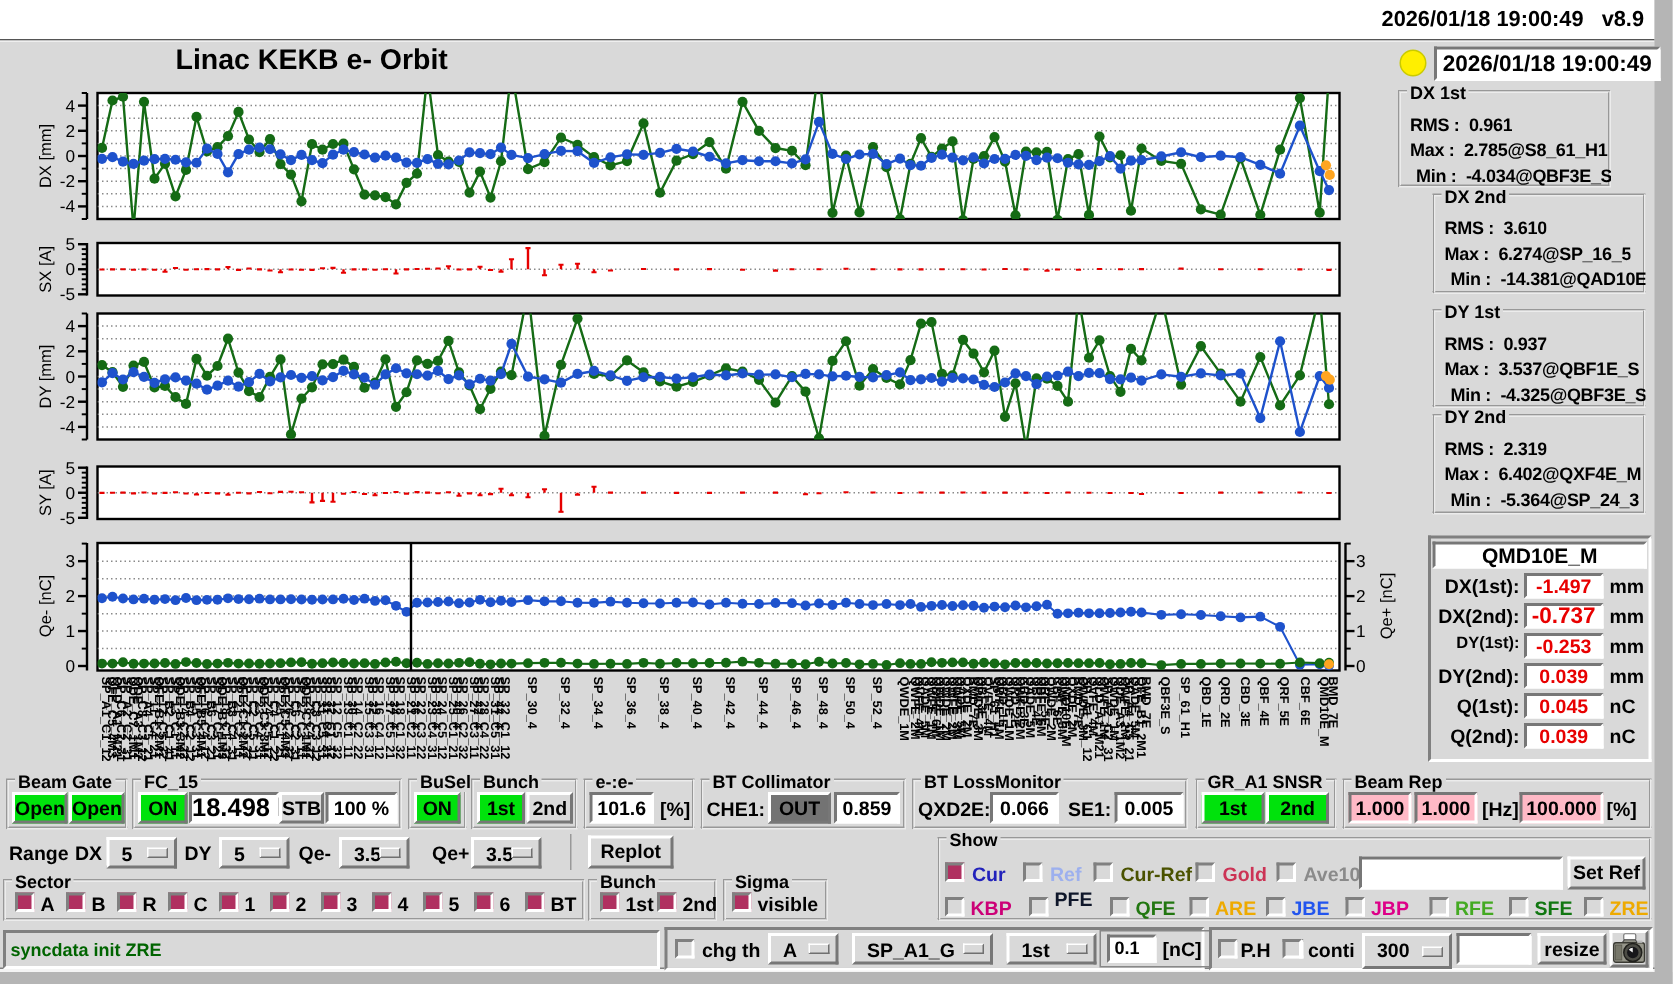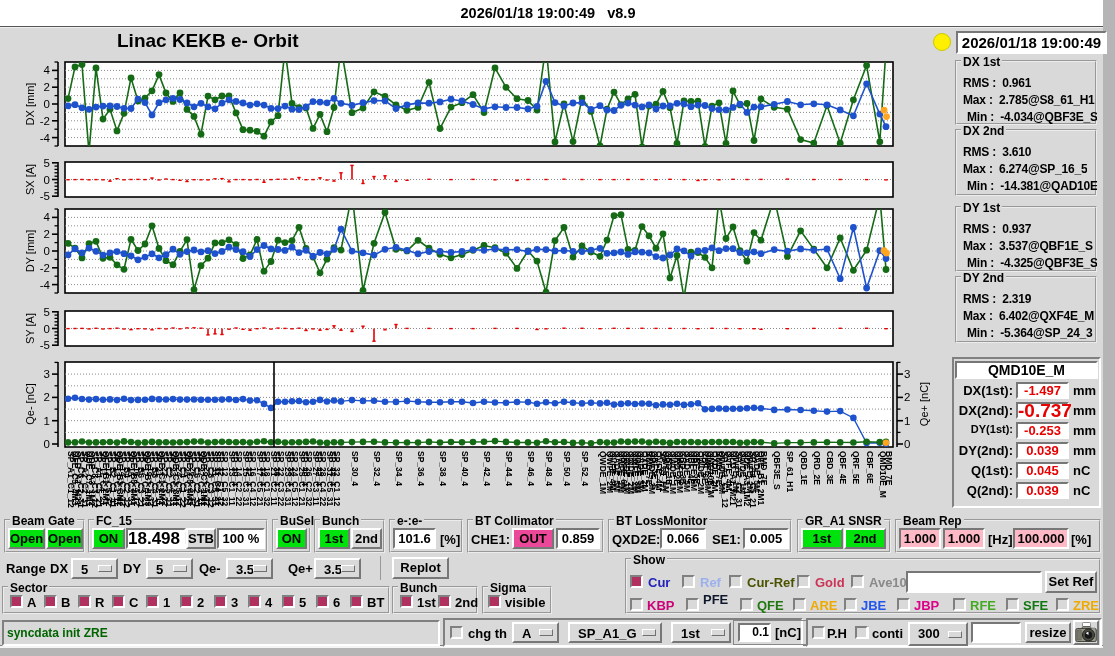--- a/index.html
+++ b/index.html
@@ -11,21 +11,21 @@
 .fld { position:absolute; white-space:nowrap; background:#fff; border-top:2px solid #777; border-left:2px solid #777; border-right:2px solid #fff; border-bottom:2px solid #fff; font-weight:bold; font-size:13px; text-align:center; color:#000; }
 .fld.pink { background:#ffb9c6; }
 .lbl { position:absolute; font-weight:bold; font-size:13px; color:#000; white-space:nowrap; }
 .cb { position:absolute; width:13px; height:13px; border-top:2px solid #808080; border-left:2px solid #808080; border-right:2px solid #fff; border-bottom:2px solid #fff; background:#d9d9d9; }
 .cb.on { background:#b03060; }
 .dd { position:absolute; background:#d9d9d9; border-top:2px solid #fff; border-left:2px solid #fff; border-right:2px solid #777; border-bottom:2px solid #777; font-weight:bold; font-size:13px; color:#000; }
 .dd .ind { position:absolute; right:4px; top:50%; margin-top:-3.5px; width:14px; height:7px; background:#d9d9d9; border-top:1px solid #fff; border-left:1px solid #fff; border-right:1px solid #707070; border-bottom:1px solid #707070; }
 .panel { position:absolute; border-top:2px solid #808080; border-left:2px solid #808080; border-right:2px solid #fff; border-bottom:2px solid #fff; }
 </style></head><body>
 <div class="abs" style="left:0;top:0;width:1103px;height:26px;background:#fff"></div>
-<div class="abs b" style="left:0;top:5px;width:1096px;text-align:center;font-size:14.5px;color:#000">2026/01/18 19:00:49&nbsp;&nbsp;&nbsp;v8.9</div>
+<div class="abs b" style="left:0;top:5px;width:1096px;text-align:right;font-size:14.5px;color:#000">2026/01/18 19:00:49&nbsp;&nbsp;&nbsp;v8.9</div>
 <div class="abs" style="left:0;top:26px;width:1103px;height:1px;background:#555"></div>
 <div class="abs" style="left:0;top:27px;width:1103px;height:1px;background:#efefef"></div>
 <div class="abs b" style="left:117px;top:30px;font-size:19px;color:#000000">Linac KEKB e- Orbit</div>
 <div class="abs" style="left:1103px;top:0;width:12px;height:656px;background:#b5b5b5"></div>
 <div class="abs" style="left:0;top:648px;width:1115px;height:8px;background:#b5b5b5"></div>
 <div class="abs" style="left:0;top:645px;width:1103px;height:1px;background:#808080"></div>
 <div class="abs" style="left:0;top:646px;width:1103px;height:2px;background:#f4f4f4"></div>
 <svg width="1115" height="656" style="position:absolute;left:0;top:0">
     <defs>
       <clipPath id="clip1">
@@ -1106,21 +1106,21 @@
     <text x="716" y="451" font-family="Liberation Sans, sans-serif" font-size="8.5" font-weight="bold" fill="#000" transform="rotate(90 716 451)">BMD_7E</text>
     <text x="722" y="451" font-family="Liberation Sans, sans-serif" font-size="8.5" font-weight="bold" fill="#000" transform="rotate(90 722 451)">SP_A1_C1_12</text>
     <text x="730" y="451" font-family="Liberation Sans, sans-serif" font-size="8.5" font-weight="bold" fill="#000" transform="rotate(90 730 451)">QLD_A1_M21</text>
     <text x="736" y="451" font-family="Liberation Sans, sans-serif" font-size="8.5" font-weight="bold" fill="#000" transform="rotate(90 736 451)">SP_A2_C2_31</text>
     <text x="744" y="451" font-family="Liberation Sans, sans-serif" font-size="8.5" font-weight="bold" fill="#000" transform="rotate(90 744 451)">QDE_A3_1M2</text>
     <text x="750" y="451" font-family="Liberation Sans, sans-serif" font-size="8.5" font-weight="bold" fill="#000" transform="rotate(90 750 451)">SP_A4_C5_21</text>
     <text x="758" y="451" font-family="Liberation Sans, sans-serif" font-size="8.5" font-weight="bold" fill="#000" transform="rotate(90 758 451)">QFE_B1_2M1</text>
   </svg>
 <div class="abs" style="left:933px;top:33px;width:18px;height:18px;border-radius:50%;background:#ffef00;border:1px solid #caca00"></div>
 <div class="fld" style="left:956px;top:31px;width:151px;height:23px;font-size:15px;line-height:19px">2026/01/18 19:00:49</div>
-<div class="grp" style="left:955px;top:60px;width:142px;height:65px">
+<div class="grp" style="left:932px;top:60px;width:142px;height:65px">
     <div class="glbl">DX 1st</div>
     <div class="lbl" style="left:6px;top:14px;font-size:12px;letter-spacing:-0.2px;max-width:134px;overflow:hidden">RMS&nbsp;:&nbsp; 0.961</div>
     <div class="lbl" style="left:6px;top:31px;font-size:12px;letter-spacing:-0.2px;max-width:134px;overflow:hidden">Max&nbsp;:&nbsp; 2.785@S8_61_H1</div>
     <div class="lbl" style="left:10px;top:48px;font-size:12px;letter-spacing:-0.2px;max-width:130px;overflow:hidden">Min&nbsp;:&nbsp; -4.034@QBF3E_S</div>
   </div>
 <div class="grp" style="left:955px;top:129px;width:142px;height:67px">
     <div class="glbl">DX 2nd</div>
     <div class="lbl" style="left:6px;top:14px;font-size:12px;letter-spacing:-0.2px;max-width:134px;overflow:hidden">RMS&nbsp;:&nbsp; 3.610</div>
     <div class="lbl" style="left:6px;top:31px;font-size:12px;letter-spacing:-0.2px;max-width:134px;overflow:hidden">Max&nbsp;:&nbsp; 6.274@SP_16_5</div>
     <div class="lbl" style="left:10px;top:48px;font-size:12px;letter-spacing:-0.2px;max-width:130px;overflow:hidden">Min&nbsp;:&nbsp; -14.381@QAD10E_M</div>
@@ -1136,21 +1136,21 @@
     <div class="lbl" style="left:6px;top:14px;font-size:12px;letter-spacing:-0.2px;max-width:134px;overflow:hidden">RMS&nbsp;:&nbsp; 2.319</div>
     <div class="lbl" style="left:6px;top:31px;font-size:12px;letter-spacing:-0.2px;max-width:134px;overflow:hidden">Max&nbsp;:&nbsp; 6.402@QXF4E_M</div>
     <div class="lbl" style="left:10px;top:48px;font-size:12px;letter-spacing:-0.2px;max-width:130px;overflow:hidden">Min&nbsp;:&nbsp; -5.364@SP_24_3</div>
   </div>
 <div class="panel" style="left:952px;top:357px;width:149px;height:151px"></div>
 <div class="fld" style="left:955px;top:361px;width:143px;height:18px;font-size:14px;line-height:15px">QMD10E_M</div>
 <div class="lbl" style="left:955px;top:383px;width:58px;text-align:right;font-size:13px">DX(1st):</div>
 <div class="fld" style="left:1016px;top:382px;width:53px;height:17px;font-size:13px;line-height:14px;color:#e80000">-1.497</div>
 <div class="lbl" style="left:1073px;top:383px;font-size:13px">mm</div>
 <div class="lbl" style="left:955px;top:403px;width:58px;text-align:right;font-size:13px">DX(2nd):</div>
-<div class="fld" style="left:1016px;top:402px;width:53px;height:17px;font-size:19px;line-height:14px;color:#e80000">-0.737</div>
+<div class="fld" style="left:1016px;top:402px;width:53px;height:17px;font-size:15px;line-height:14px;color:#e80000">-0.737</div>
 <div class="lbl" style="left:1073px;top:403px;font-size:13px">mm</div>
 <div class="lbl" style="left:955px;top:423px;width:58px;text-align:right;font-size:11px">DY(1st):</div>
 <div class="fld" style="left:1016px;top:422px;width:53px;height:17px;font-size:13px;line-height:14px;color:#e80000">-0.253</div>
 <div class="lbl" style="left:1073px;top:423px;font-size:13px">mm</div>
 <div class="lbl" style="left:955px;top:443px;width:58px;text-align:right;font-size:13px">DY(2nd):</div>
 <div class="fld" style="left:1016px;top:442px;width:53px;height:17px;font-size:13px;line-height:14px;color:#e80000">0.039</div>
 <div class="lbl" style="left:1073px;top:443px;font-size:13px">mm</div>
 <div class="lbl" style="left:955px;top:463px;width:58px;text-align:right;font-size:13px">Q(1st):</div>
 <div class="fld" style="left:1016px;top:462px;width:53px;height:17px;font-size:13px;line-height:14px;color:#e80000">0.045</div>
 <div class="lbl" style="left:1073px;top:463px;font-size:13px">nC</div>
@@ -1180,21 +1180,21 @@
 <div class="btn" style="left:351px;top:528px;width:31px;height:21px;line-height:17px">2nd</div>
 <div class="grp" style="left:389px;top:519px;width:74px;height:34px">
     <div class="glbl">e-:e-</div>
   </div>
 <div class="fld" style="left:393px;top:528px;width:43px;height:21px;line-height:17px">101.6</div>
 <div class="lbl" style="left:440px;top:532px">[%]</div>
 <div class="grp" style="left:467px;top:519px;width:137px;height:34px">
     <div class="glbl">BT Collimator</div>
   </div>
 <div class="lbl" style="left:471px;top:532px">CHE1:</div>
-<div class="btn" style="left:512px;top:528px;width:42px;height:21px;line-height:17px;background:#ec4899">OUT</div>
+<div class="btn" style="left:512px;top:528px;width:42px;height:21px;line-height:17px;background:#737373">OUT</div>
 <div class="fld" style="left:556px;top:528px;width:44px;height:21px;line-height:17px">0.859</div>
 <div class="grp" style="left:608px;top:519px;width:184px;height:34px">
     <div class="glbl">BT LossMonitor</div>
   </div>
 <div class="lbl" style="left:612px;top:532px">QXD2E:</div>
 <div class="fld" style="left:660px;top:528px;width:46px;height:21px;line-height:17px">0.066</div>
 <div class="lbl" style="left:712px;top:532px">SE1:</div>
 <div class="fld" style="left:743px;top:528px;width:46px;height:21px;line-height:17px">0.005</div>
 <div class="grp" style="left:797px;top:519px;width:94px;height:34px">
     <div class="glbl">GR_A1 SNSR</div>
@@ -1313,21 +1313,21 @@
   </div>
 <div class="dd" style="left:568px;top:622px;width:94px;height:21px">
     <span style="position:absolute;left:8px;top:2px">SP_A1_G</span>
     <span class="ind"></span>
   </div>
 <div class="dd" style="left:671px;top:622px;width:60px;height:21px">
     <span style="position:absolute;left:8px;top:2px">1st</span>
     <span class="ind"></span>
   </div>
 <div class="abs" style="left:733px;top:620px;width:74px;height:25px;border:1px solid #888"></div>
-<div class="fld" style="left:738px;top:623px;width:33px;height:19px;line-height:15px;font-size:12px;text-align:right;padding-left:3px">0.1</div>
+<div class="fld" style="left:738px;top:623px;width:33px;height:19px;line-height:15px;font-size:12px;text-align:left;padding-left:3px">0.1</div>
 <div class="lbl" style="left:775px;top:625px">[nC]</div>
 <div class="panel" style="left:806px;top:618px;width:296px;height:29px"></div>
 <div class="cb" style="left:812px;top:626px"></div>
 <div class="lbl" style="left:827px;top:626px">P.H</div>
 <div class="cb" style="left:856px;top:626px"></div>
 <div class="cb" style="left:855px;top:626px"></div>
 <div class="lbl" style="left:872px;top:626px">conti</div>
 <div class="dd" style="left:908px;top:622px;width:60px;height:24px">
     <span style="position:absolute;left:8px;top:2px">300</span>
     <span class="ind"></span>

